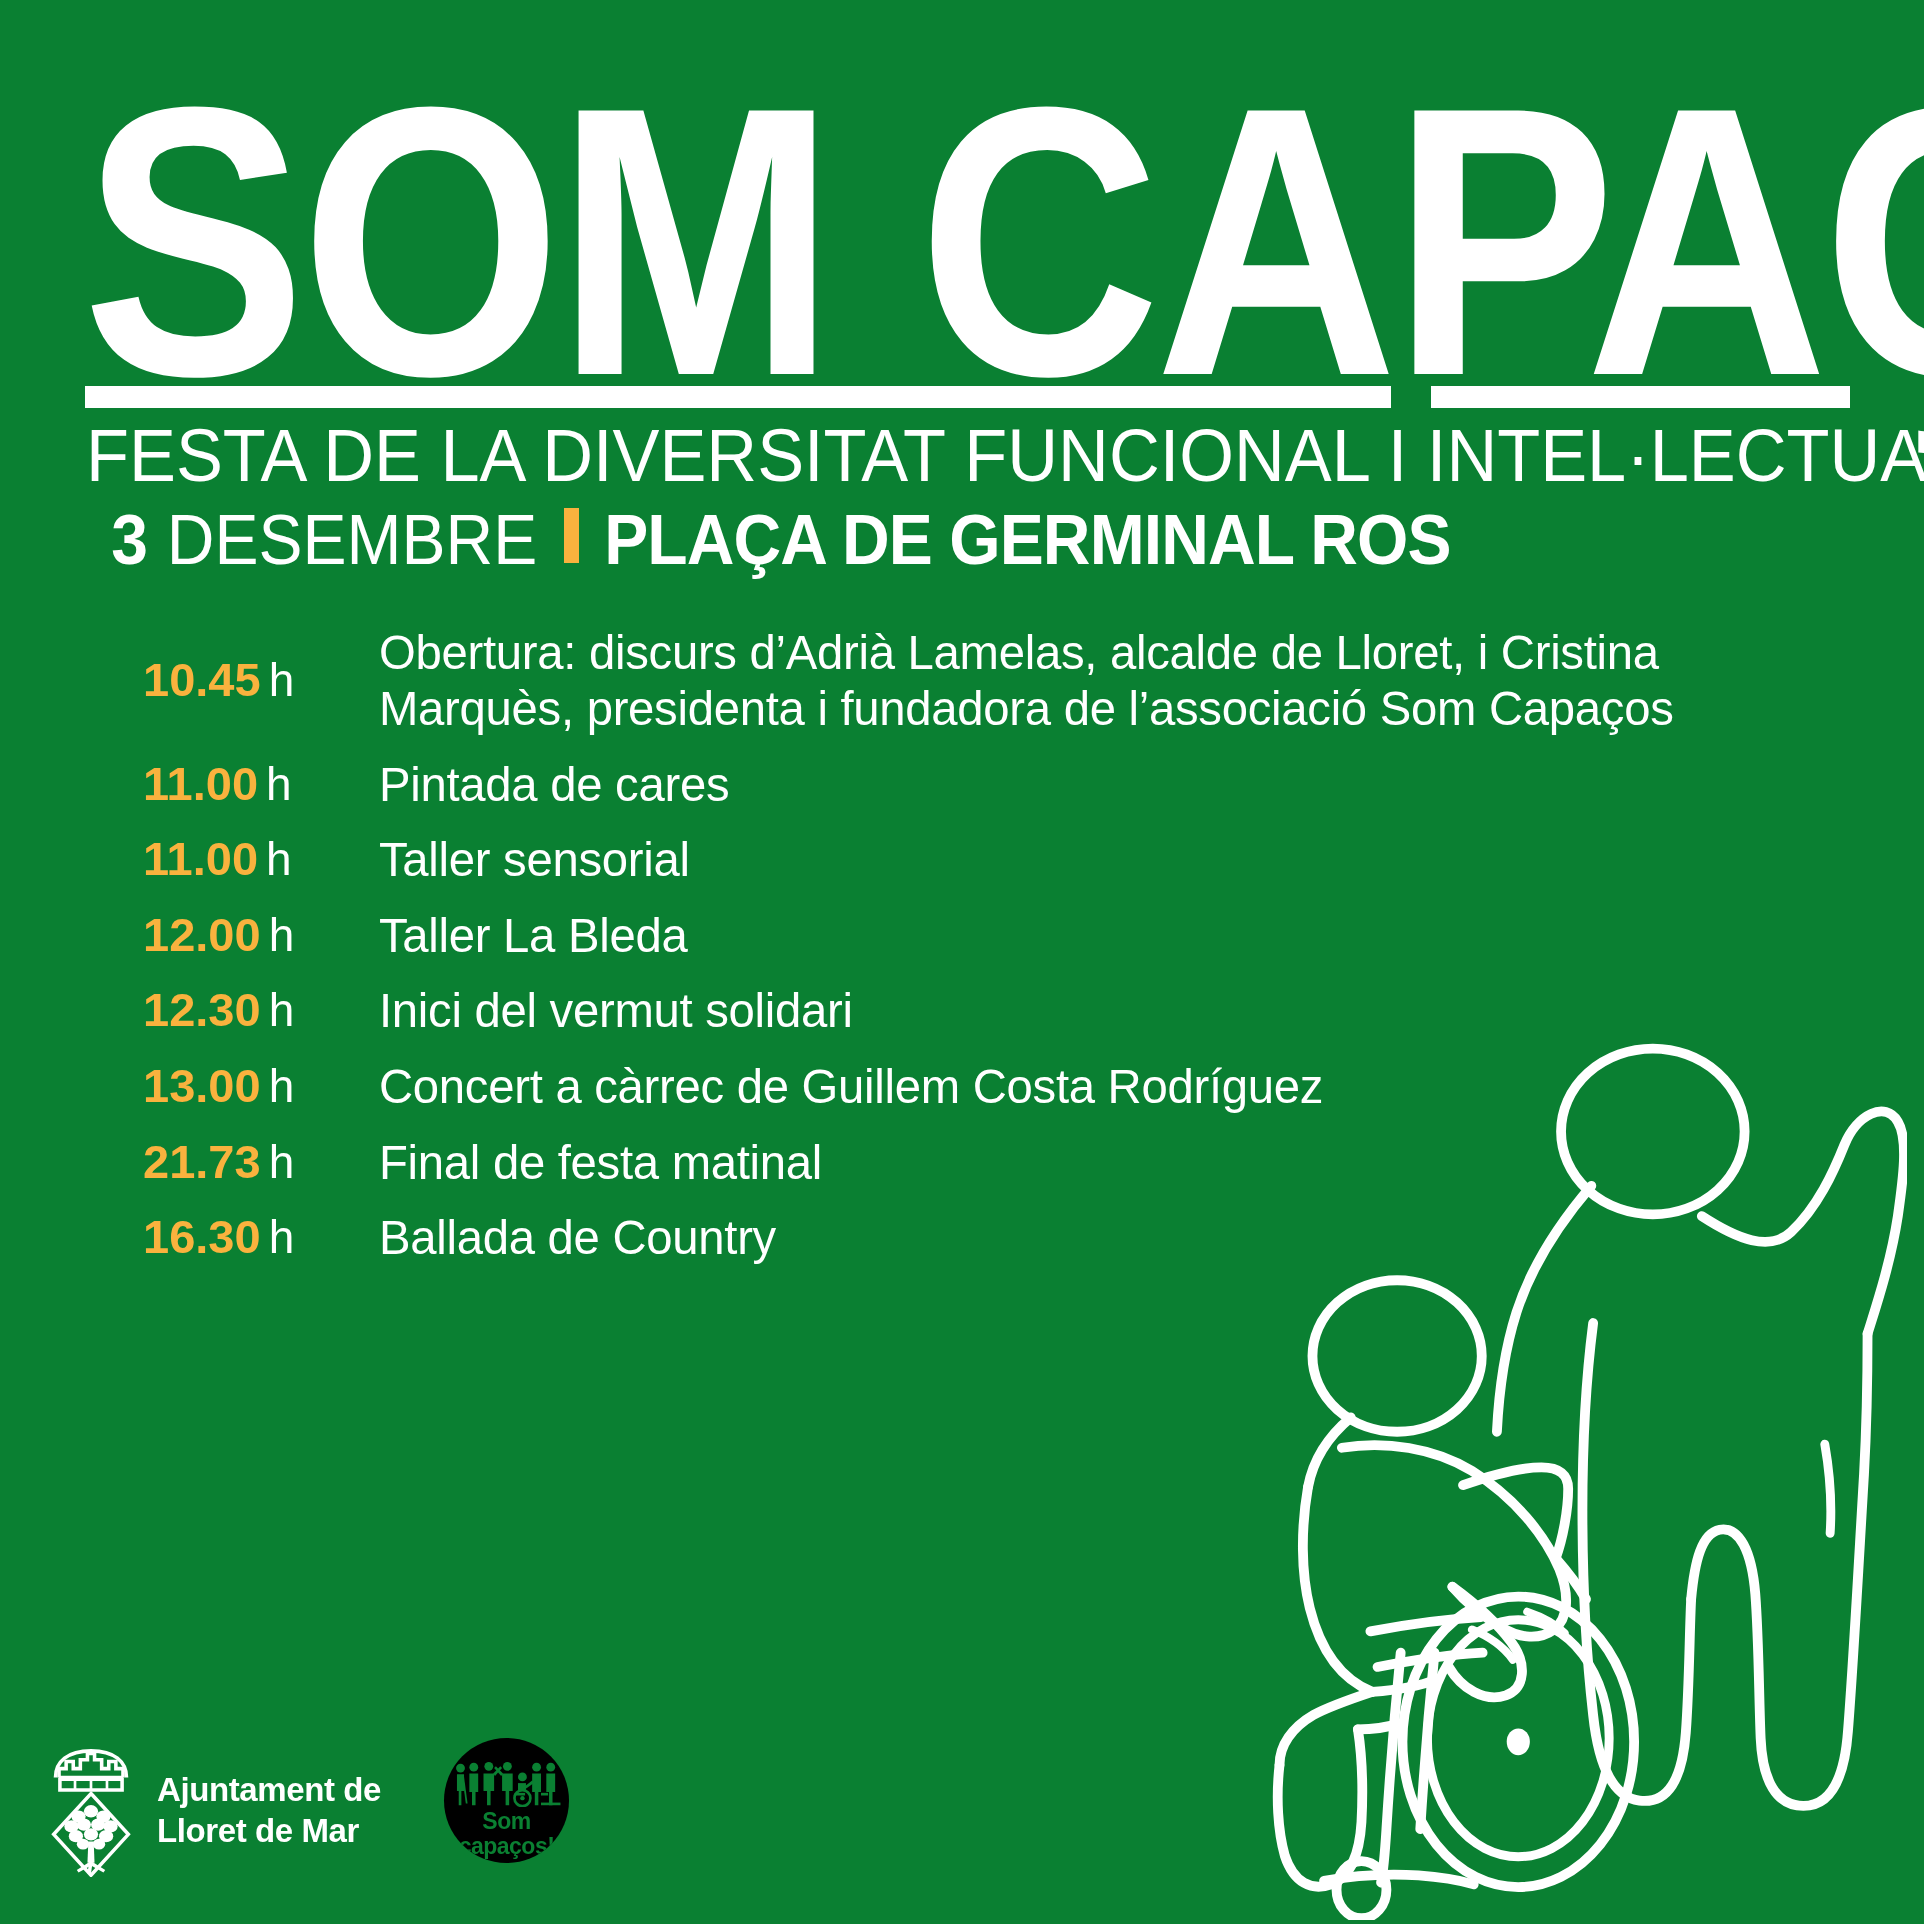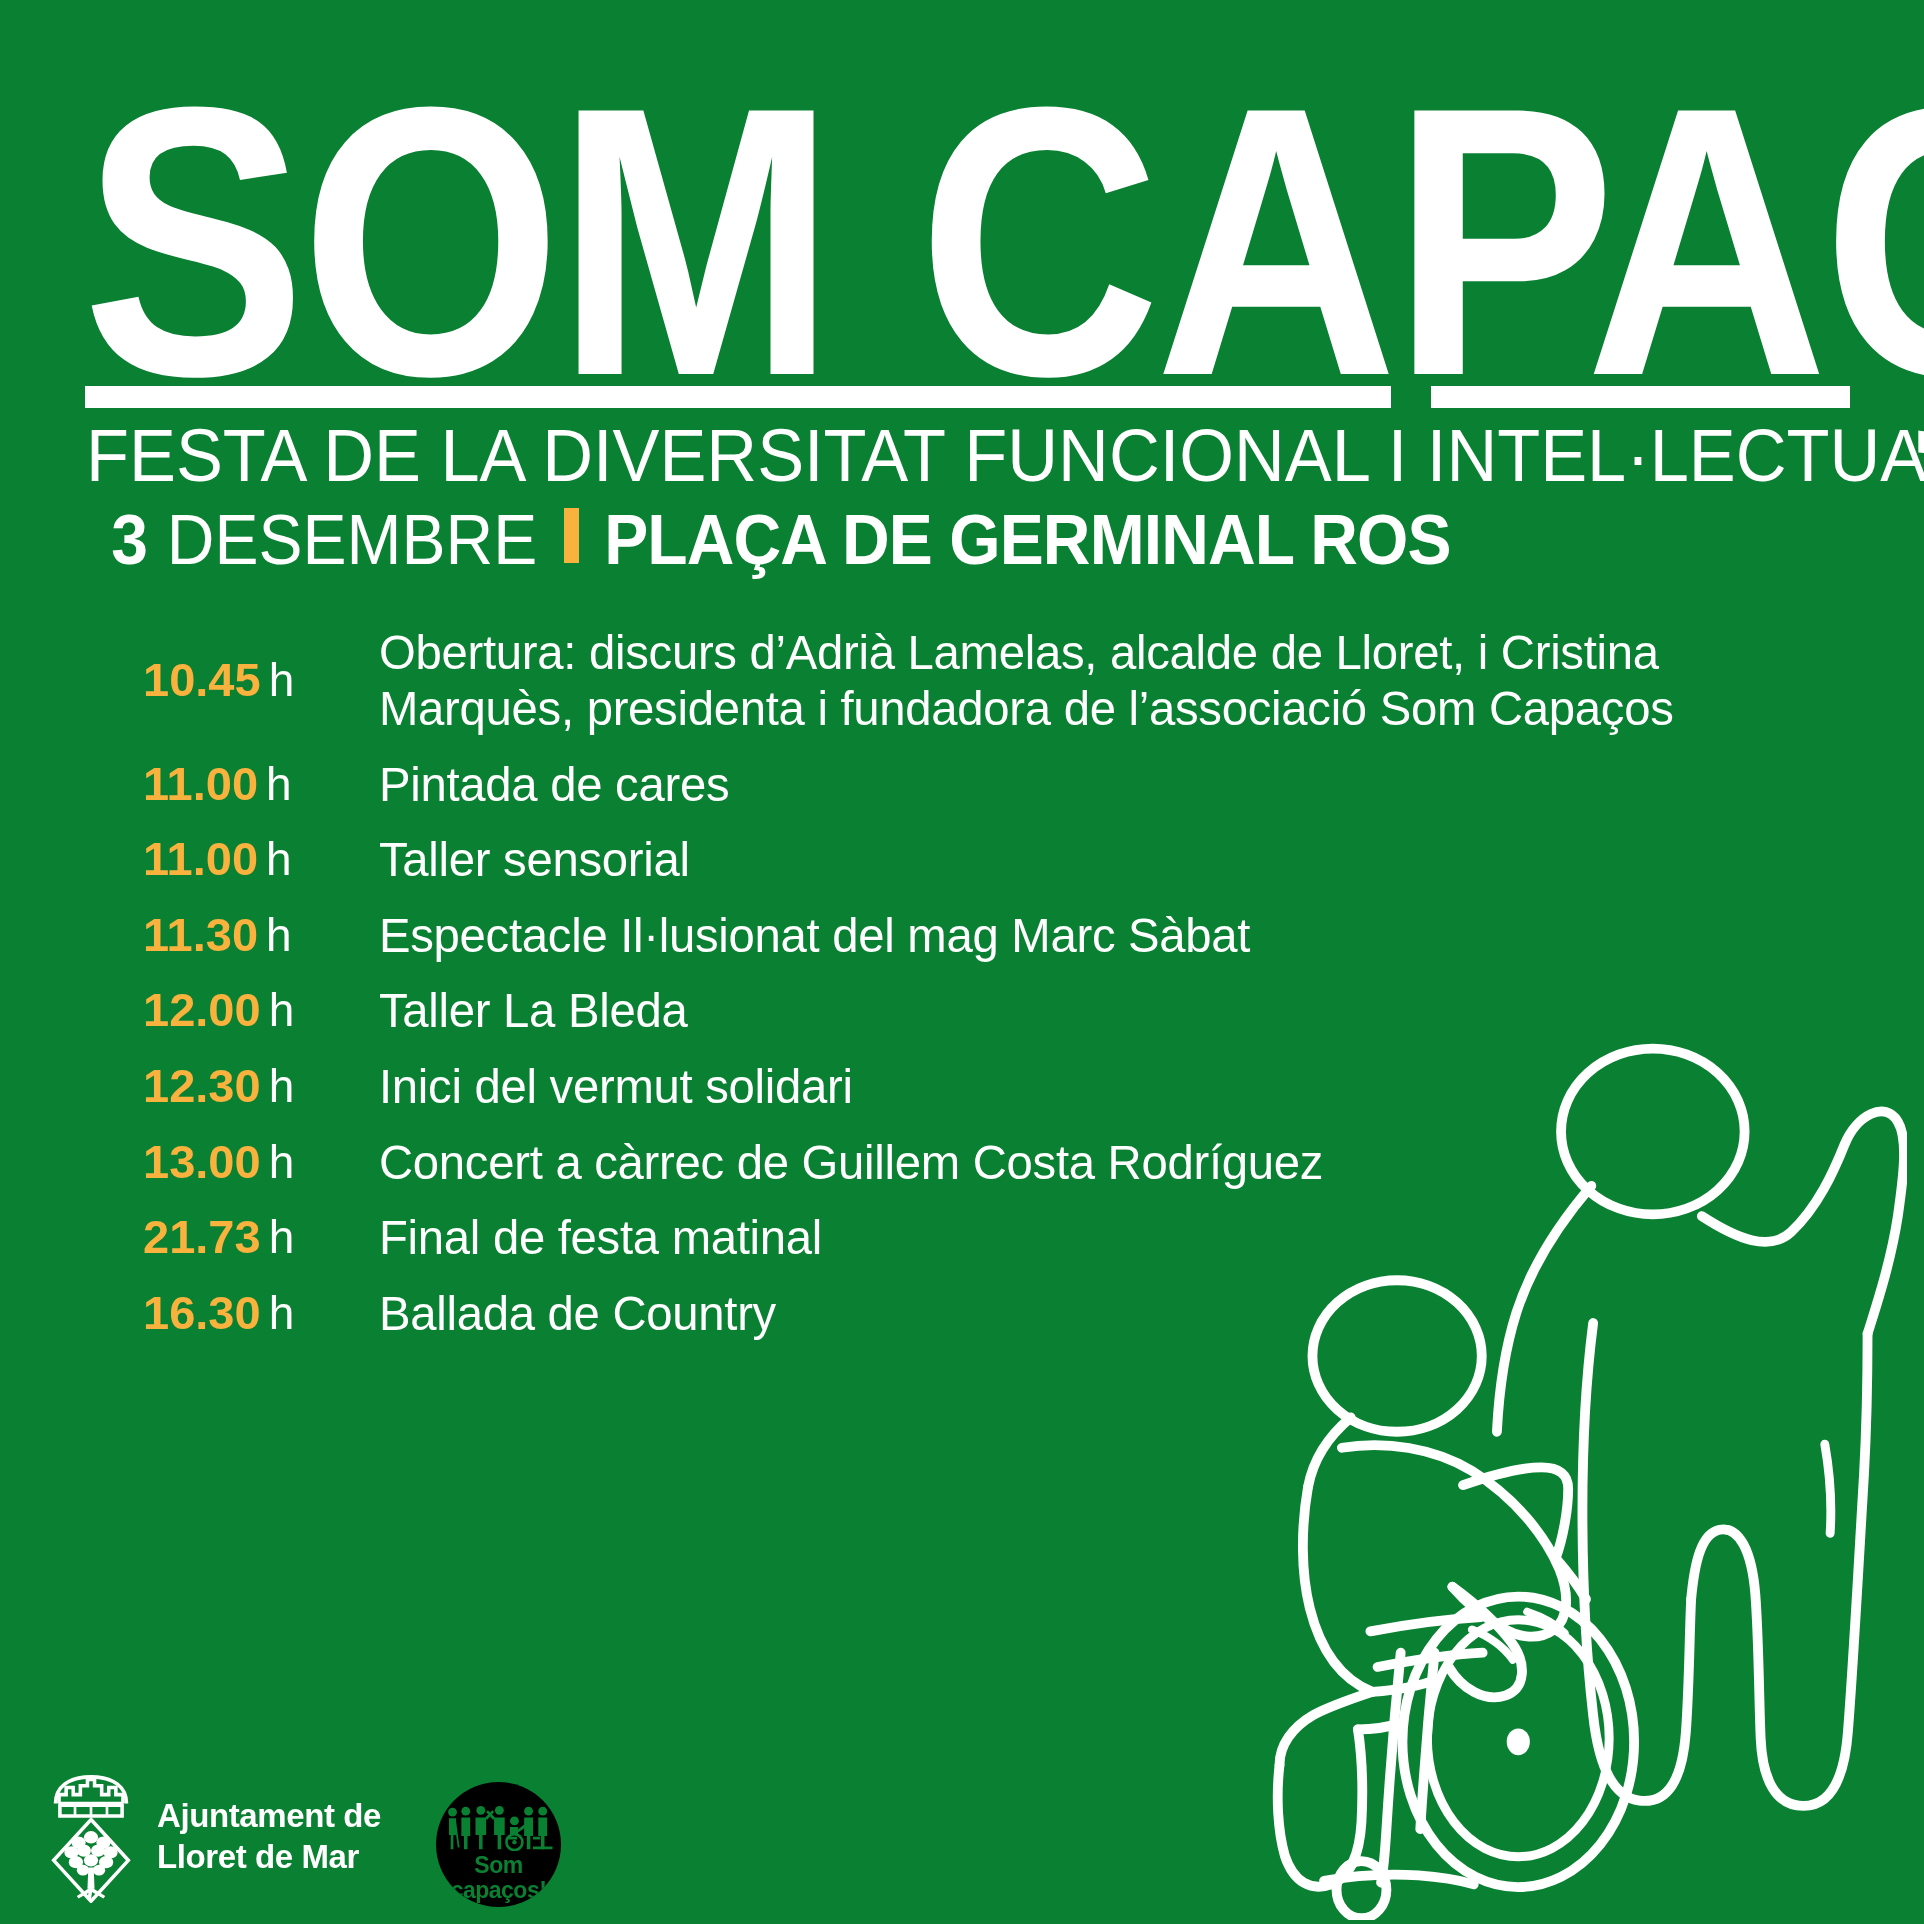--- a/index.html
+++ b/index.html
@@ -180,21 +180,22 @@
   }
 
   
   #footer-logos {
     position: absolute;
     left: 48px;
     top: 1738px;
     width: 713px;
     height: 169px;
     display: flex;
-    align-items: flex-end;
+    align-items: flex-start;
+    gap: 8px;
   }
   #logo-ajuntament {
     display: flex;
     align-items: center;
     height: 143px;
   }
   #crest-mark {
     width: 86px;
     height: 135px;
     position: relative;
@@ -277,26 +278,20 @@
       <div class="sched-row">
         <div class="sched-time"><span class="tnum">11.00</span><span class="tunit">h</span></div>
         <div class="sched-desc">
           <span>Pintada de cares</span>
         </div>
       </div>
       <div class="sched-row">
         <div class="sched-time"><span class="tnum">11.00</span><span class="tunit">h</span></div>
         <div class="sched-desc">
           <span>Taller sensorial</span>
-        </div>
-      </div>
-      <div class="sched-row">
-        <div class="sched-time"><span class="tnum">11.30</span><span class="tunit">h</span></div>
-        <div class="sched-desc">
-          <span>Espectacle Il·lusionat del mag Marc Sàbat</span>
         </div>
       </div>
       <div class="sched-row">
         <div class="sched-time"><span class="tnum">12.00</span><span class="tunit">h</span></div>
         <div class="sched-desc">
           <span>Taller La Bleda</span>
         </div>
       </div>
       <div class="sched-row">
         <div class="sched-time"><span class="tnum">12.30</span><span class="tunit">h</span></div>

